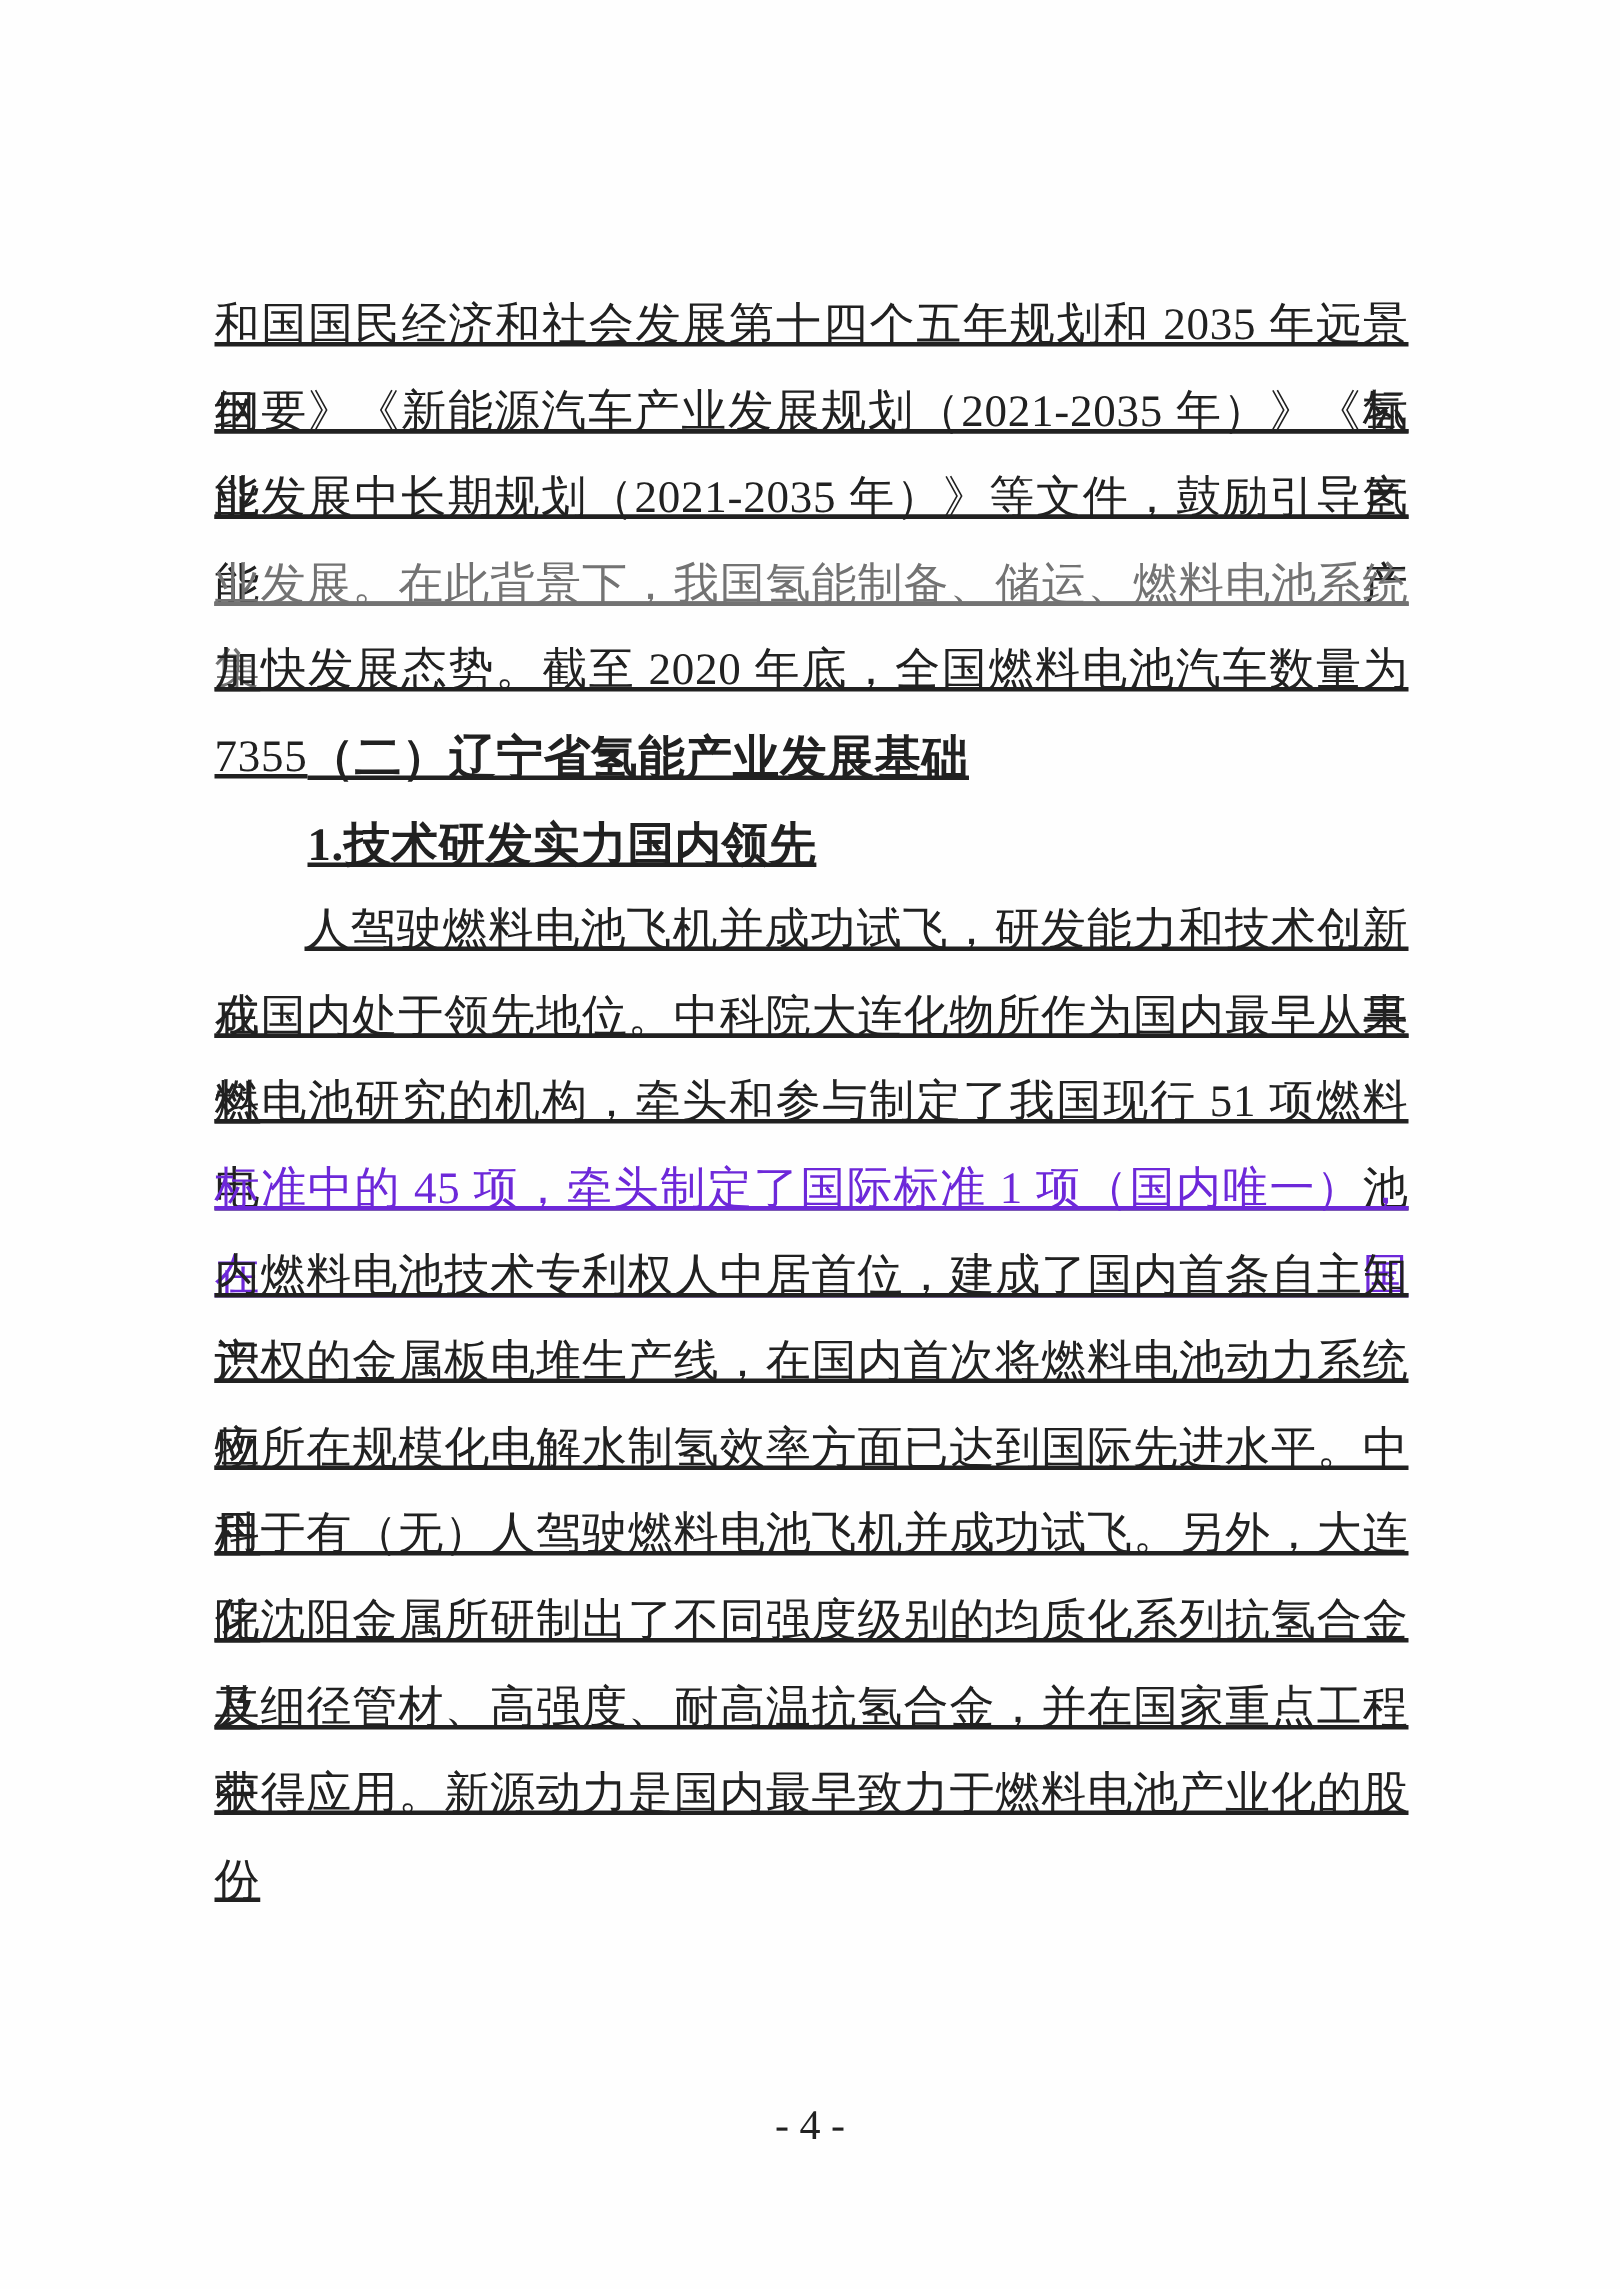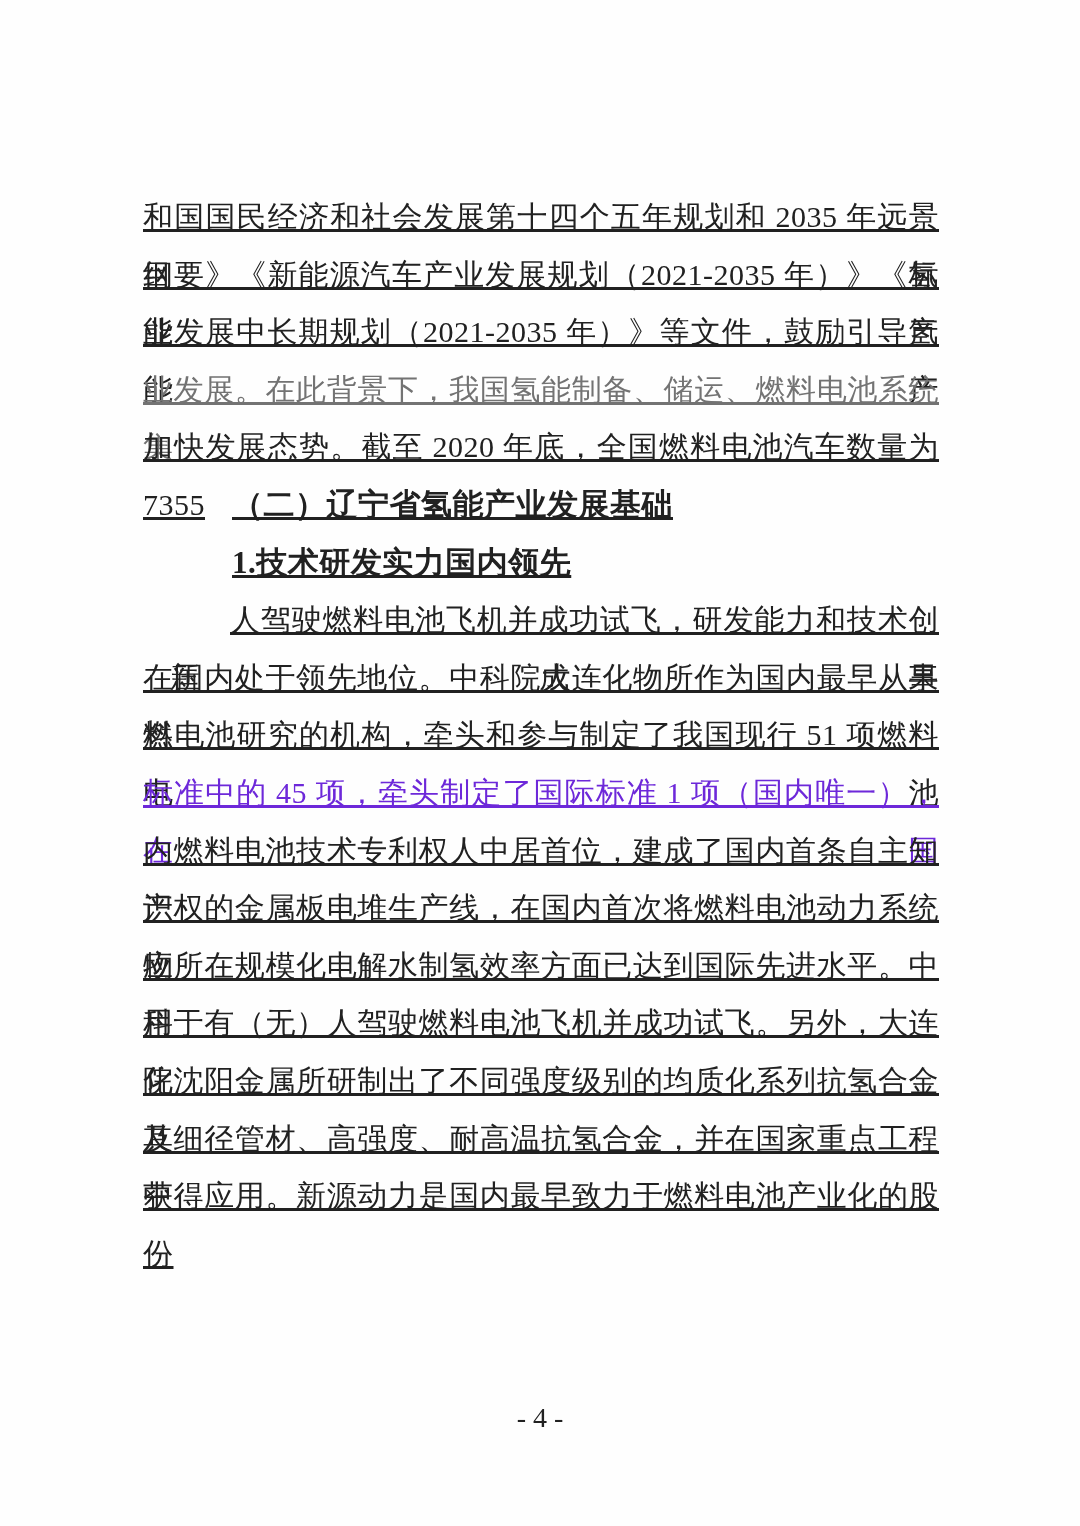--- a/index.html
+++ b/index.html
@@ -20,21 +20,21 @@
   .line {
     font-size: 30px;
     line-height: 57.6px;
     height: 57.6px;
     color: #212121;
     text-align: justify;
     letter-spacing: 0.5px;
     text-decoration: underline;
   }
   .line.fill { text-align-last: justify; }
-  .line.indent { text-indent: 2em; margin-left: 27px; }
+  .line.indent { text-indent: 2em; }
   .line.bold { font-weight: bold; font-size: 31px; }
   .footer {
     position: absolute;
     top: 1402px;
     left: 0;
     width: 100%;
     text-align: center;
     font-size: 28px;
     color: #212121;
   }

